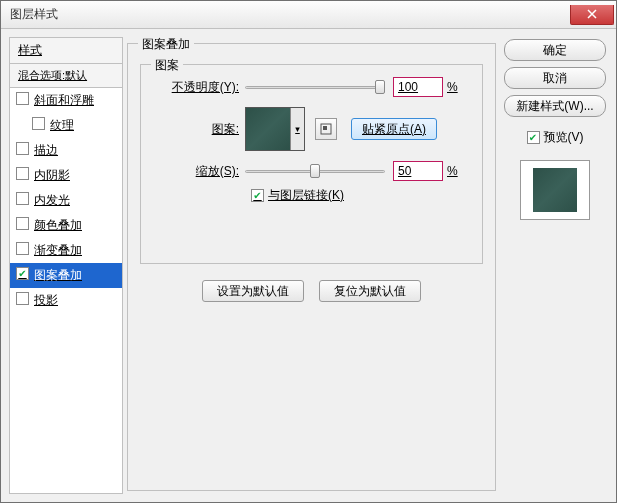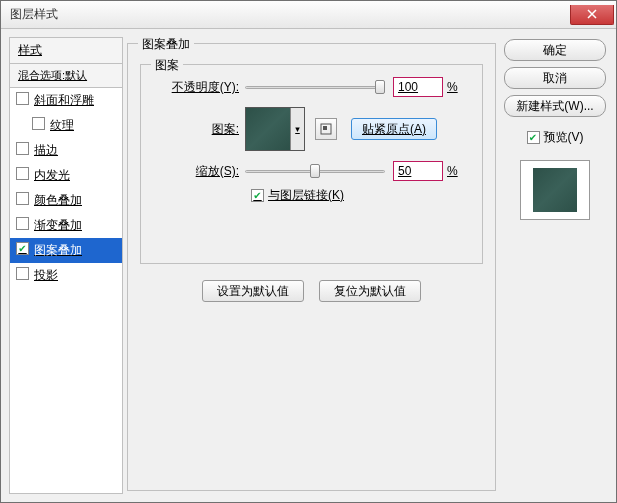--- a/index.html
+++ b/index.html
@@ -67,20 +67,24 @@
             <span class="cb"></span>
             <span>斜面和浮雕</span>
           </div>
           <div class="side-item indent">
             <span class="cb"></span>
             <span>纹理</span>
           </div>
           <div class="side-item">
             <span class="cb"></span>
             <span>描边</span>
+          </div>
+          <div class="side-item">
+            <span class="cb"></span>
+            <span>内阴影</span>
           </div>
           <div class="side-item">
             <span class="cb"></span>
             <span>内发光</span>
           </div>
           <div class="side-item">
             <span class="cb"></span>
             <span>颜色叠加</span>
           </div>
           <div class="side-item">

